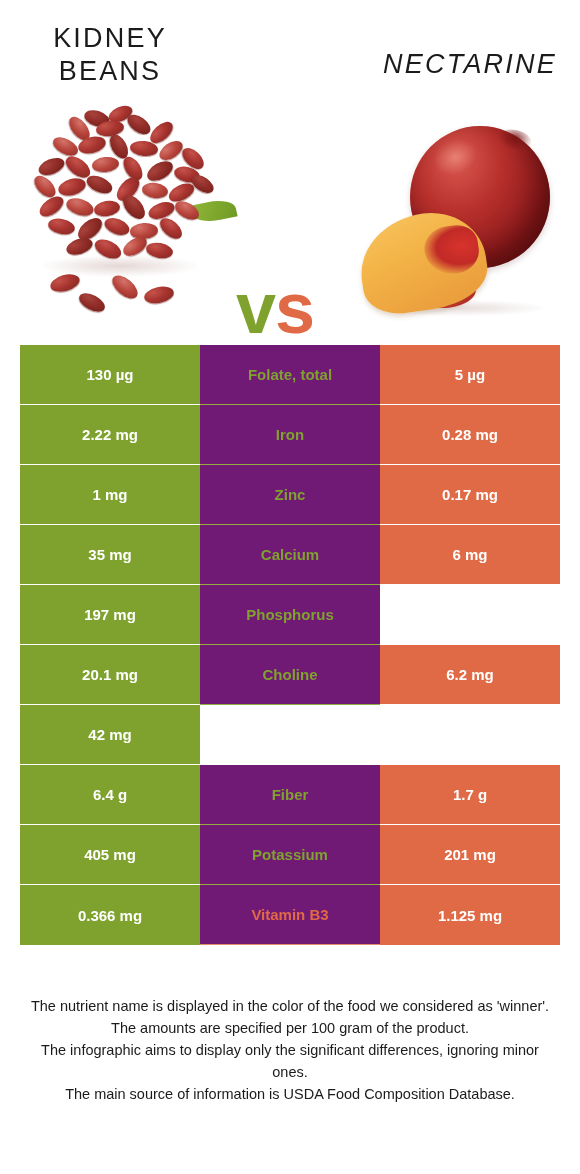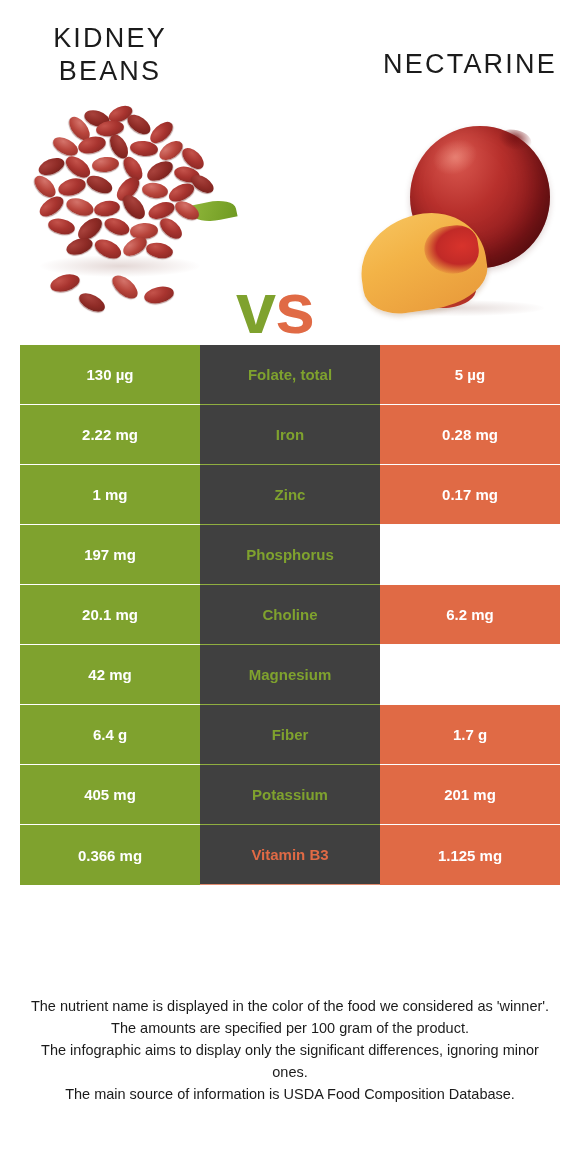--- a/index.html
+++ b/index.html
@@ -19,21 +19,21 @@
     position:absolute;
     font-weight:300;
     font-size:27px;
     letter-spacing:2.2px;
     color:#1b1b1b;
     text-transform:uppercase;
     line-height:33px;
     text-align:center;
   }
   .title-left{left:20px;width:180px;top:22px;}
-  .title-right{left:380px;width:180px;top:48px;}
+  .title-right{left:380px;width:180px;top:48px;font-style:italic;}
 
   
   .hero{position:absolute;top:100px;left:0;width:580px;height:230px;}
 
   .beans-wrap{position:absolute;left:22px;top:5px;width:210px;height:215px;}
   .bean{
     position:absolute;border-radius:50%;
     background:radial-gradient(ellipse at 32% 28%, #c4534b 0%, #a8342f 45%, #7e2420 100%);
     box-shadow:0 1px 1px rgba(90,25,20,.45);
   }
@@ -94,21 +94,21 @@
 
   
   .table{position:absolute;left:20px;top:345px;width:540px;}
   .row{display:flex;height:60px;align-items:stretch;}
   .cell{
     width:180px;display:flex;align-items:center;justify-content:center;
     font-size:15px;font-weight:700;box-sizing:border-box;
   }
   .cell.left{background:#7FA22E;color:#ffffff;border-bottom:1px solid #ffffff;}
   .cell.right{background:#E06A45;color:#ffffff;border-bottom:1px solid #ffffff;}
-  .cell.mid{background:#404040;color:#7FA22E;border-bottom:1px solid #8fae3f;}
+  .cell.mid{background:#701a75;color:#7FA22E;border-bottom:1px solid #8fae3f;}
   .cell.mid.winner-right{color:#E06A45;}
   .row:last-child .cell.mid{border-bottom:1px solid #e08b6e;}
   .row:last-child .cell.left,
   .row:last-child .cell.right{border-bottom:none;}
 
   
   .footer{
     position:absolute;left:28px;top:995px;width:524px;
     text-align:center;font-size:14.5px;line-height:22px;color:#1b1b1b;font-weight:400;
   }
@@ -202,35 +202,39 @@
       <div class="cell mid">Iron</div>
       <div class="cell right">0.28 mg</div>
     </div>
 
     <div class="row">
       <div class="cell left">1 mg</div>
       <div class="cell mid">Zinc</div>
       <div class="cell right">0.17 mg</div>
     </div>
 
+    <div class="row">
+      <div class="cell left">35 mg</div>
+      <div class="cell mid">Calcium</div>
+      <div class="cell right">6 mg</div>
+    </div>
 
     <div class="row">
       <div class="cell left">197 mg</div>
       <div class="cell mid">Phosphorus</div>
     </div>
 
     <div class="row">
       <div class="cell left">20.1 mg</div>
       <div class="cell mid">Choline</div>
       <div class="cell right">6.2 mg</div>
     </div>
 
     <div class="row">
       <div class="cell left">42 mg</div>
-      <div class="cell mid">Magnesium</div>
     </div>
 
     <div class="row">
       <div class="cell left">6.4 g</div>
       <div class="cell mid">Fiber</div>
       <div class="cell right">1.7 g</div>
     </div>
 
     <div class="row">
       <div class="cell left">405 mg</div>

